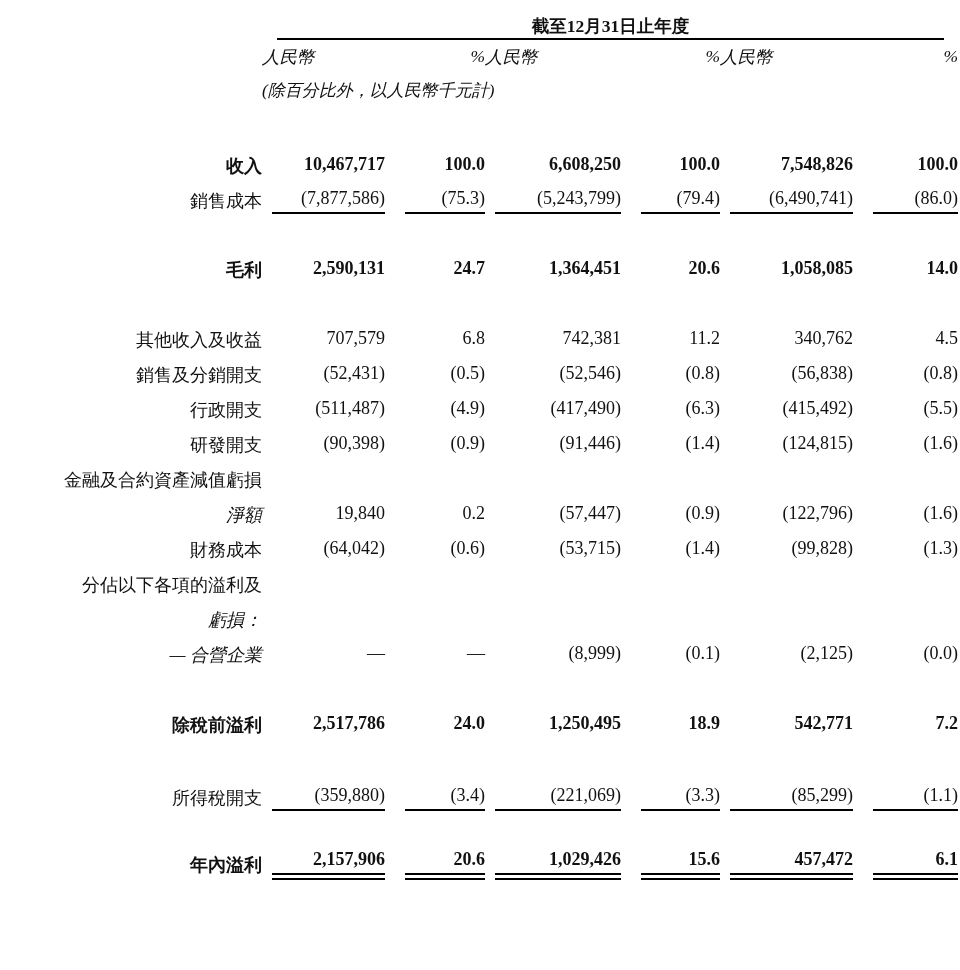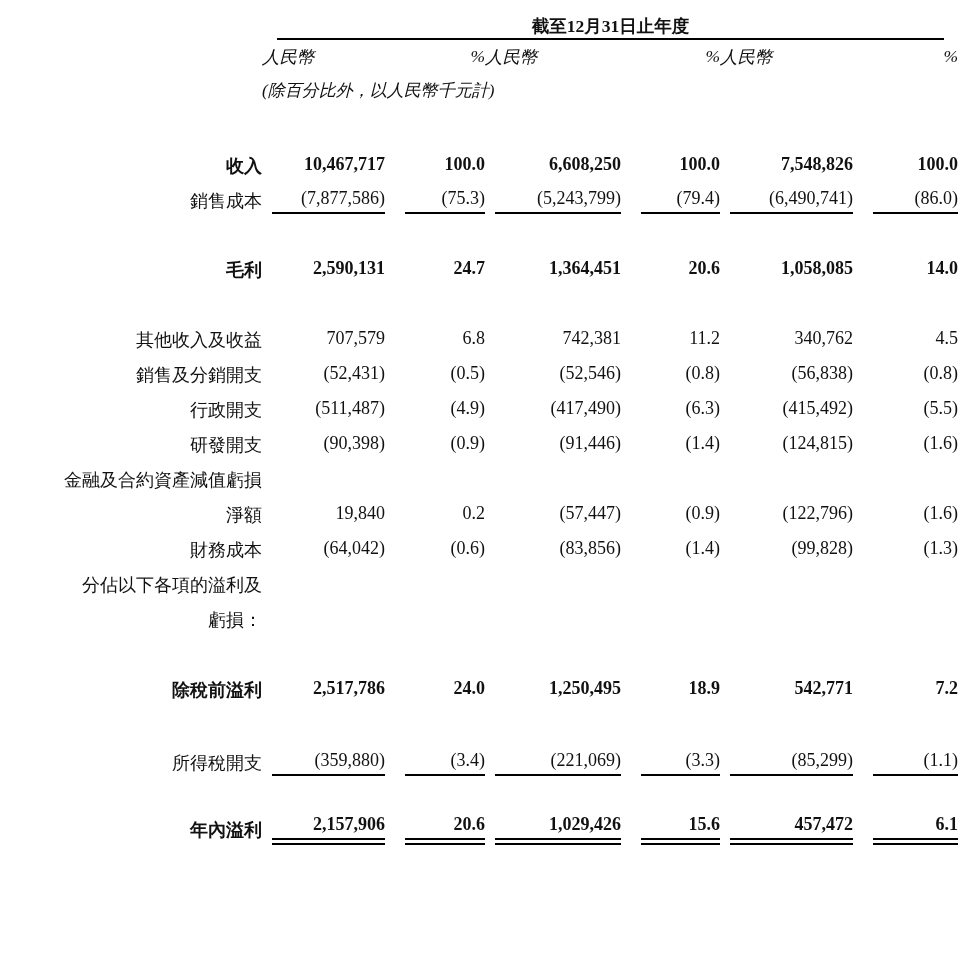--- a/index.html
+++ b/index.html
@@ -47,21 +47,21 @@
   tr.sp-top td { height:44px; }
   tr.sp-a td { height:34px; }
   tr.sp-b td { height:35px; }
   tr.sp-c td { height:35px; }
   tr.sp-d td { height:38px; }
   tr.sp-e td { height:32px; }
 
   
   tr.r td { height:35px; font-size:18px; }
   td.lbl { text-align:right; padding-left:10px; font-size:19px; white-space:nowrap; }
-  td.lbl.in { padding-left:42px; }
+  td.lbl.in { padding-left:42px;font-style:italic; }
   tr.b td { font-weight:bold; }
   td.val { text-align:right; }
   .seg { display:block; padding-bottom:3px; }
   td.a .seg { margin-left:10px; }
   td.p .seg { margin-left:20px; }
   .u  { border-bottom:2px solid #000000; }
   .uu { border-bottom:7px double #000; }
 </style>
 </head>
 <body>
@@ -297,21 +297,21 @@
 
   <tr class="r">
     <td class="lbl">財務成本</td>
     <td class="val a">
           <span class="seg">(64,042)</span>
         </td>
     <td class="val p">
           <span class="seg">(0.6)</span>
         </td>
     <td class="val a">
-          <span class="seg">(83,856)</span>
+          <span class="seg">(53,715)</span>
         </td>
     <td class="val p">
           <span class="seg">(1.4)</span>
         </td>
     <td class="val a">
           <span class="seg">(99,828)</span>
         </td>
     <td class="val p">
           <span class="seg">(1.3)</span>
         </td>
@@ -320,20 +320,41 @@
   <tr class="r">
     <td class="lbl">分佔以下各項的溢利及</td>
     <td colspan="6"></td>
   </tr>
 
   <tr class="r">
     <td class="lbl in">虧損：</td>
     <td colspan="6"></td>
   </tr>
 
+  <tr class="r">
+    <td class="lbl in">— 合營企業</td>
+    <td class="val a">
+          <span class="seg">—</span>
+        </td>
+    <td class="val p">
+          <span class="seg">—</span>
+        </td>
+    <td class="val a">
+          <span class="seg">(8,999)</span>
+        </td>
+    <td class="val p">
+          <span class="seg">(0.1)</span>
+        </td>
+    <td class="val a">
+          <span class="seg">(2,125)</span>
+        </td>
+    <td class="val p">
+          <span class="seg">(0.0)</span>
+        </td>
+  </tr>
 
 
   <tr class="sp-c">
         <td colspan="7"></td>
       </tr>
 
   <tr class="r b">
     <td class="lbl">除稅前溢利</td>
     <td class="val a">
           <span class="seg">2,517,786</span>

